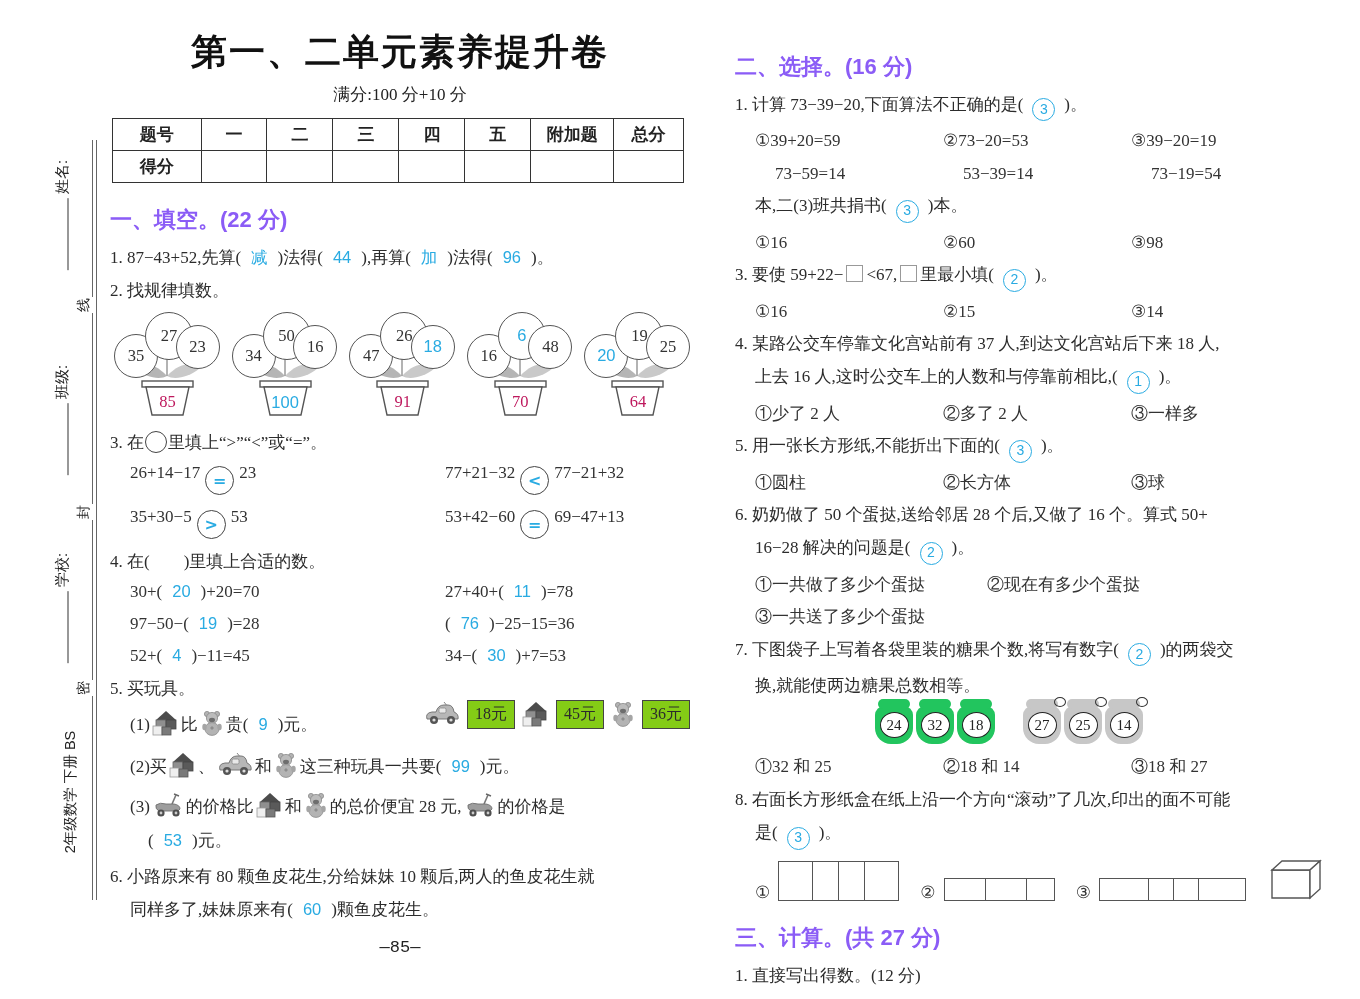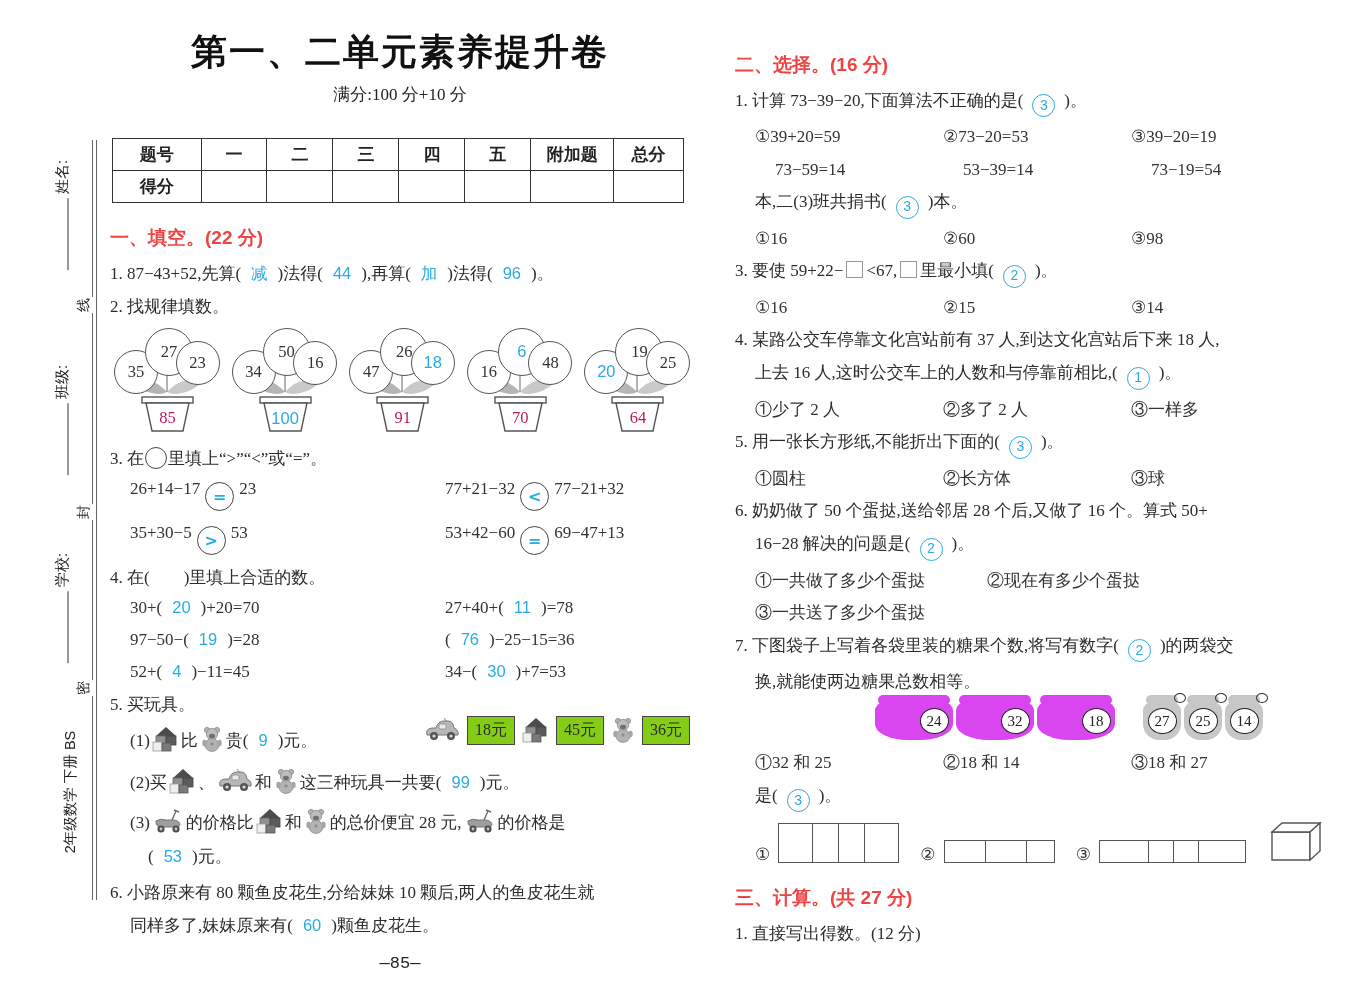--- a/index.html
+++ b/index.html
@@ -19,31 +19,31 @@
   .bookmark{position:absolute;left:40px;white-space:nowrap;font-size:14.5px;color:#222;
       font-family:"Liberation Sans","DejaVu Sans",sans-serif;transform:translate(-50%,-50%) rotate(-90deg);}
 
   
   .page{position:absolute;top:0;height:999px;}
   .page-left{left:110px;width:580px;}
   .page-right{left:735px;width:588px;}
 
   h1.title{margin:28px 0 6px;text-align:center;font-size:36px;letter-spacing:2px;
       font-weight:bold;color:#111;font-family:"Liberation Serif","DejaVu Serif",serif;}
-  .subtitle{text-align:center;font-size:17px;margin-bottom:32px;color:#222;}
+  .subtitle{text-align:center;font-size:17px;margin-bottom:12px;color:#222;}
 
   table.score{border-collapse:collapse;width:572px;margin:0 0 16px 2px;
       font-family:"Liberation Sans","DejaVu Sans",sans-serif;}
   table.score td{border:1.6px solid #333;height:29px;text-align:center;font-size:17px;
       font-weight:600;color:#222;}
   table.score td.c0{width:90px;}  table.score td.num{width:66px;}
   table.score td.c6{width:84px;} table.score td.c7{width:70px;}
 
-  .sec{font-family:"Liberation Sans","DejaVu Sans",sans-serif;font-weight:bold;font-size:19px;
-      color:#ef4444;margin:22px 0 10px;}
+  .sec{font-family:"Liberation Sans","DejaVu Sans",sans-serif;font-weight:bold;font-size:22px;
+      color:#8b5cf6;margin:22px 0 10px;}
   .line{margin:0 0 7px;font-size:17px;line-height:1.55;color:#2c2c2c;}
   .ind{margin-left:20px;}
   .ind2{margin-left:38px;}
 
   .ba{color:#29abe2;font-family:"Liberation Sans","DejaVu Sans",sans-serif;padding:0 10px;font-size:16.5px;}
   .cans{display:inline-flex;width:21px;height:21px;border:1.4px solid #29abe2;border-radius:50%;
       align-items:center;justify-content:center;color:#29abe2;font-size:14px;margin:0 9px;
       font-family:"Liberation Sans","DejaVu Sans",sans-serif;vertical-align:-4px;}
   .cmp{display:inline-flex;width:27px;height:27px;border:1.3px solid #444;border-radius:50%;
       align-items:center;justify-content:center;margin:0 5px;vertical-align:-8px;background:#fff;}
@@ -75,21 +75,21 @@
   .ticon{vertical-align:-6px;margin:0 2px;}
   .q5p1{position:relative;}
   .pricecards{position:absolute;right:0;top:-10px;display:flex;align-items:center;gap:5px;}
   .pbox{border:1.3px solid #444;padding:1px 7px;font-size:16px;background:#84cc16;}
 
   
   .bagrow{display:flex;align-items:flex-end;margin:4px 0 10px 140px;gap:3px;}
   .baggap{width:22px;}
   .bag{position:relative;width:38px;height:38px;border-radius:9px 9px 42% 42%;
       display:flex;align-items:center;justify-content:center;}
-  .bag.dark{background:#d946ef;padding-left:40px;} .bag.light{background:#c7c7c7;}
+  .bag.dark{background:#22c55e;} .bag.light{background:#c7c7c7;}
   .bag::before{content:"";position:absolute;top:-7px;left:3px;right:3px;height:10px;background:inherit;
       border-radius:6px;}
   .bag.light::after{content:"";position:absolute;top:-9px;right:-5px;width:10px;height:8px;
       border:1.6px solid #333;border-radius:50%;background:transparent;}
   .bagnum{width:27px;height:24px;background:#fff;border:1.6px solid #222;border-radius:50%;
       display:flex;align-items:center;justify-content:center;font-size:15px;color:#222;}
 
   
   .diagrow{display:flex;align-items:flex-end;gap:8px;margin:6px 0 10px 20px;}
   .dlabel{font-size:17px;color:#333;line-height:1;}
@@ -451,20 +451,21 @@
       <span class="bag light">
           <span class="bagnum">14</span>
         </span>
     </div>
     <div class="opts">
         <span>①32 和 25</span>
         <span>②18 和 14</span>
         <span>③18 和 27</span>
       </div>
 
+    <p class="line">8. 右面长方形纸盒在纸上沿一个方向“滚动”了几次,印出的面不可能</p>
     <p class="line ind"><span>是(</span><span class="cans">3</span><span>)。</span></p>
 
     <div class="diagrow">
       <span class="dlabel">①</span>
       <span class="strip s1">
           <i></i>
           <i></i>
           <i></i>
           <i></i>
         </span>

